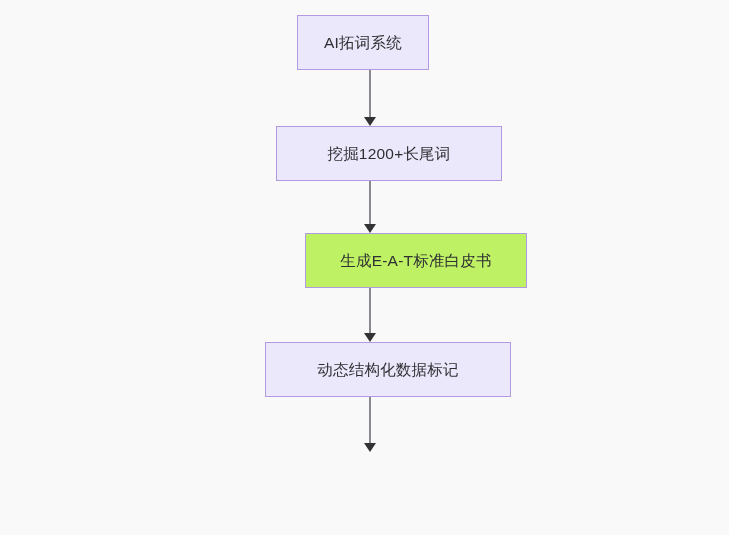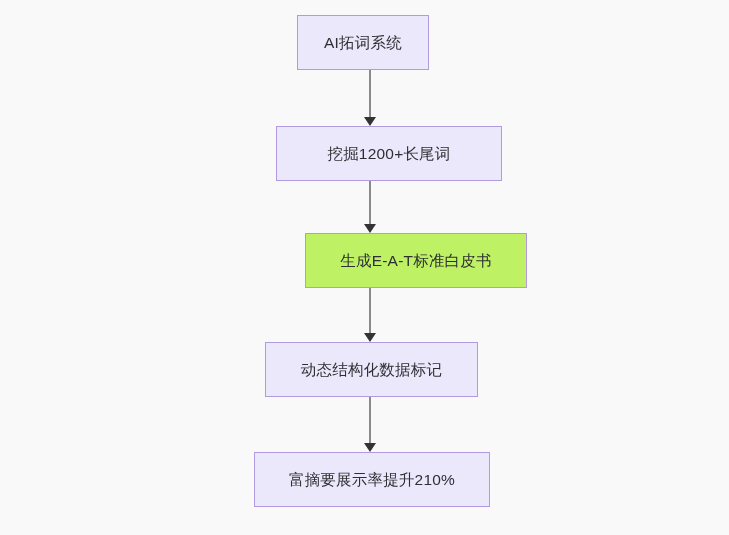--- a/index.html
+++ b/index.html
@@ -87,19 +87,16 @@
     </div>
     <div class="node" style="left: 297px; top: 15px; width: 132px; height: 55px; background: rgb(235, 232, 251); border-color: rgb(178, 154, 224);">
       <span class="node-label" style="color: rgb(47, 47, 51);">AI拓词系统</span>
     </div>
     <div class="node" style="left: 276px; top: 126px; width: 226px; height: 55px; background: rgb(235, 232, 251); border-color: rgb(178, 154, 224);">
       <span class="node-label" style="color: rgb(47, 47, 51);">挖掘1200+长尾词</span>
     </div>
     <div class="node" style="left: 261px; top: 233px; width: 222px; height: 55px; background: #bef264; border-color: rgb(178, 154, 224); margin-left: 44px;">
       <span class="node-label" style="color: rgb(47, 47, 51);">生成E-A-T标准白皮书</span>
     </div>
-    <div class="node" style="left: 265px; top: 342px; width: 213px; height: 55px; background: rgb(235, 232, 251); border-color: rgb(178, 154, 224);">
+    <div class="node" style="left: 265px; top: 342px; width: 246px; height: 55px; background: rgb(235, 232, 251); border-color: rgb(178, 154, 224);">
       <span class="node-label" style="color: rgb(47, 47, 51);">动态结构化数据标记</span>
-    </div>
-    <div class="node" style="left: 254px; top: 452px; width: 236px; height: 55px; background: rgb(235, 232, 251); border-color: rgb(178, 154, 224);">
-      <span class="node-label" style="color: rgb(47, 47, 51);">富摘要展示率提升210%</span>
     </div>
   </div>
 
 </body></html>

